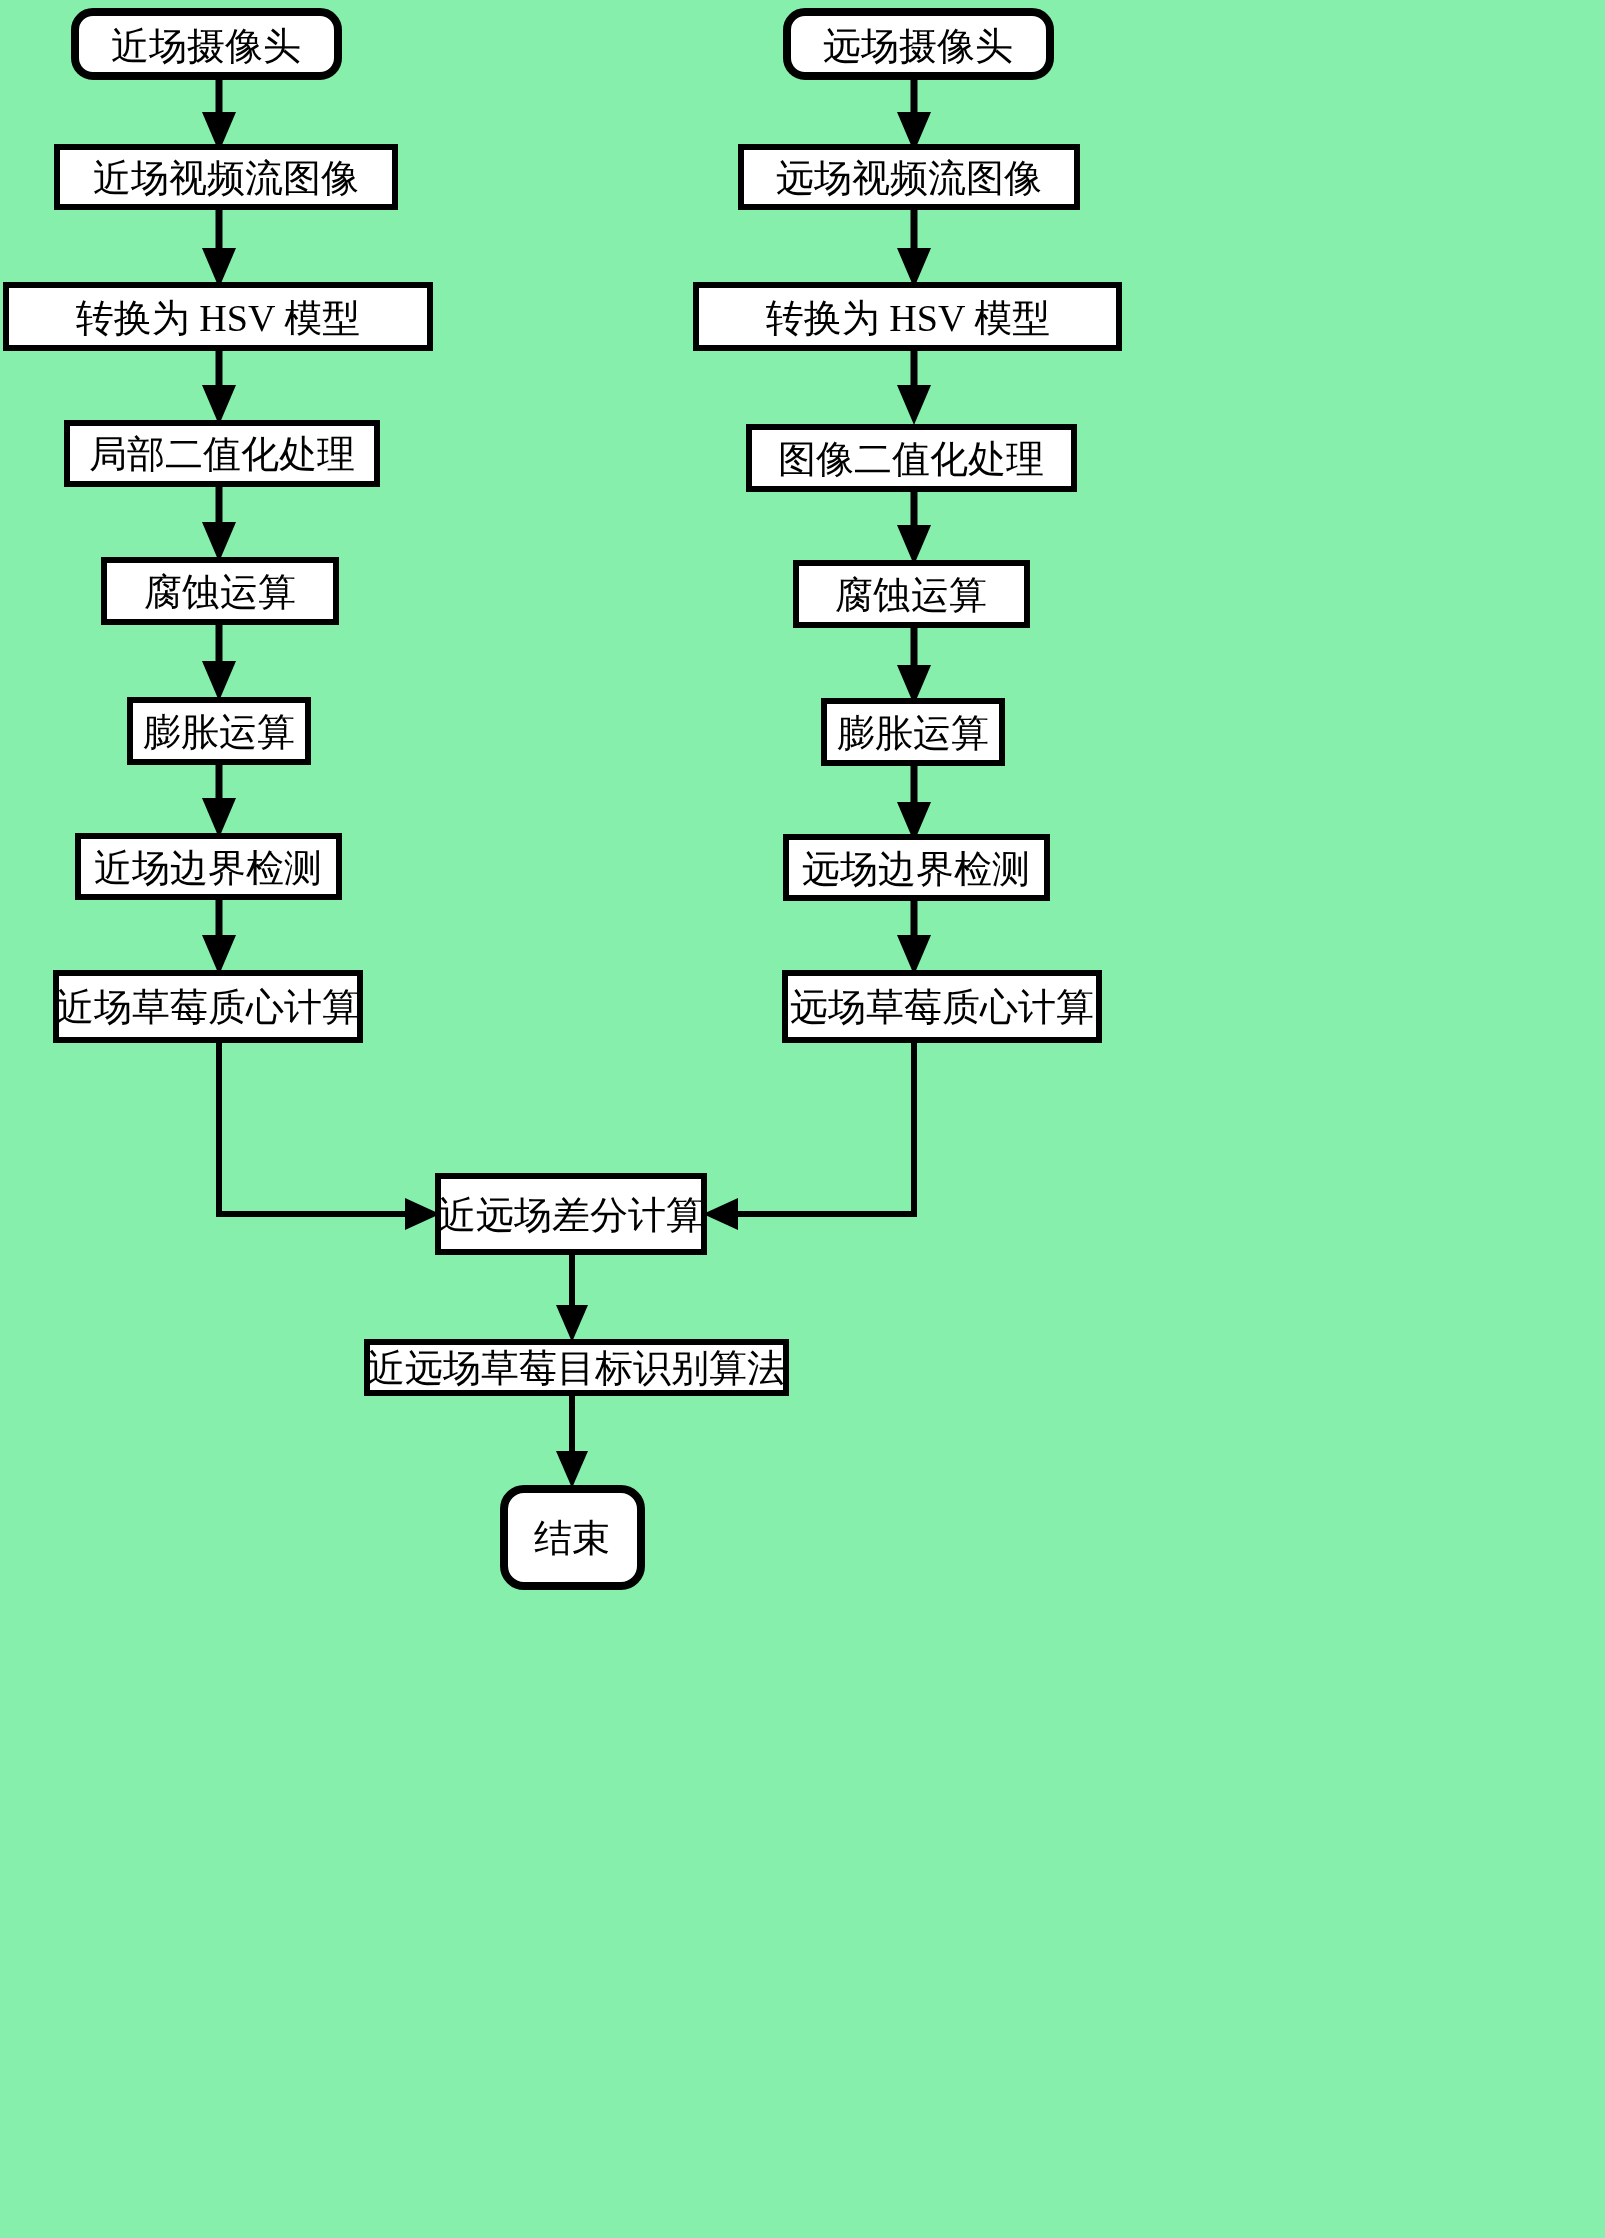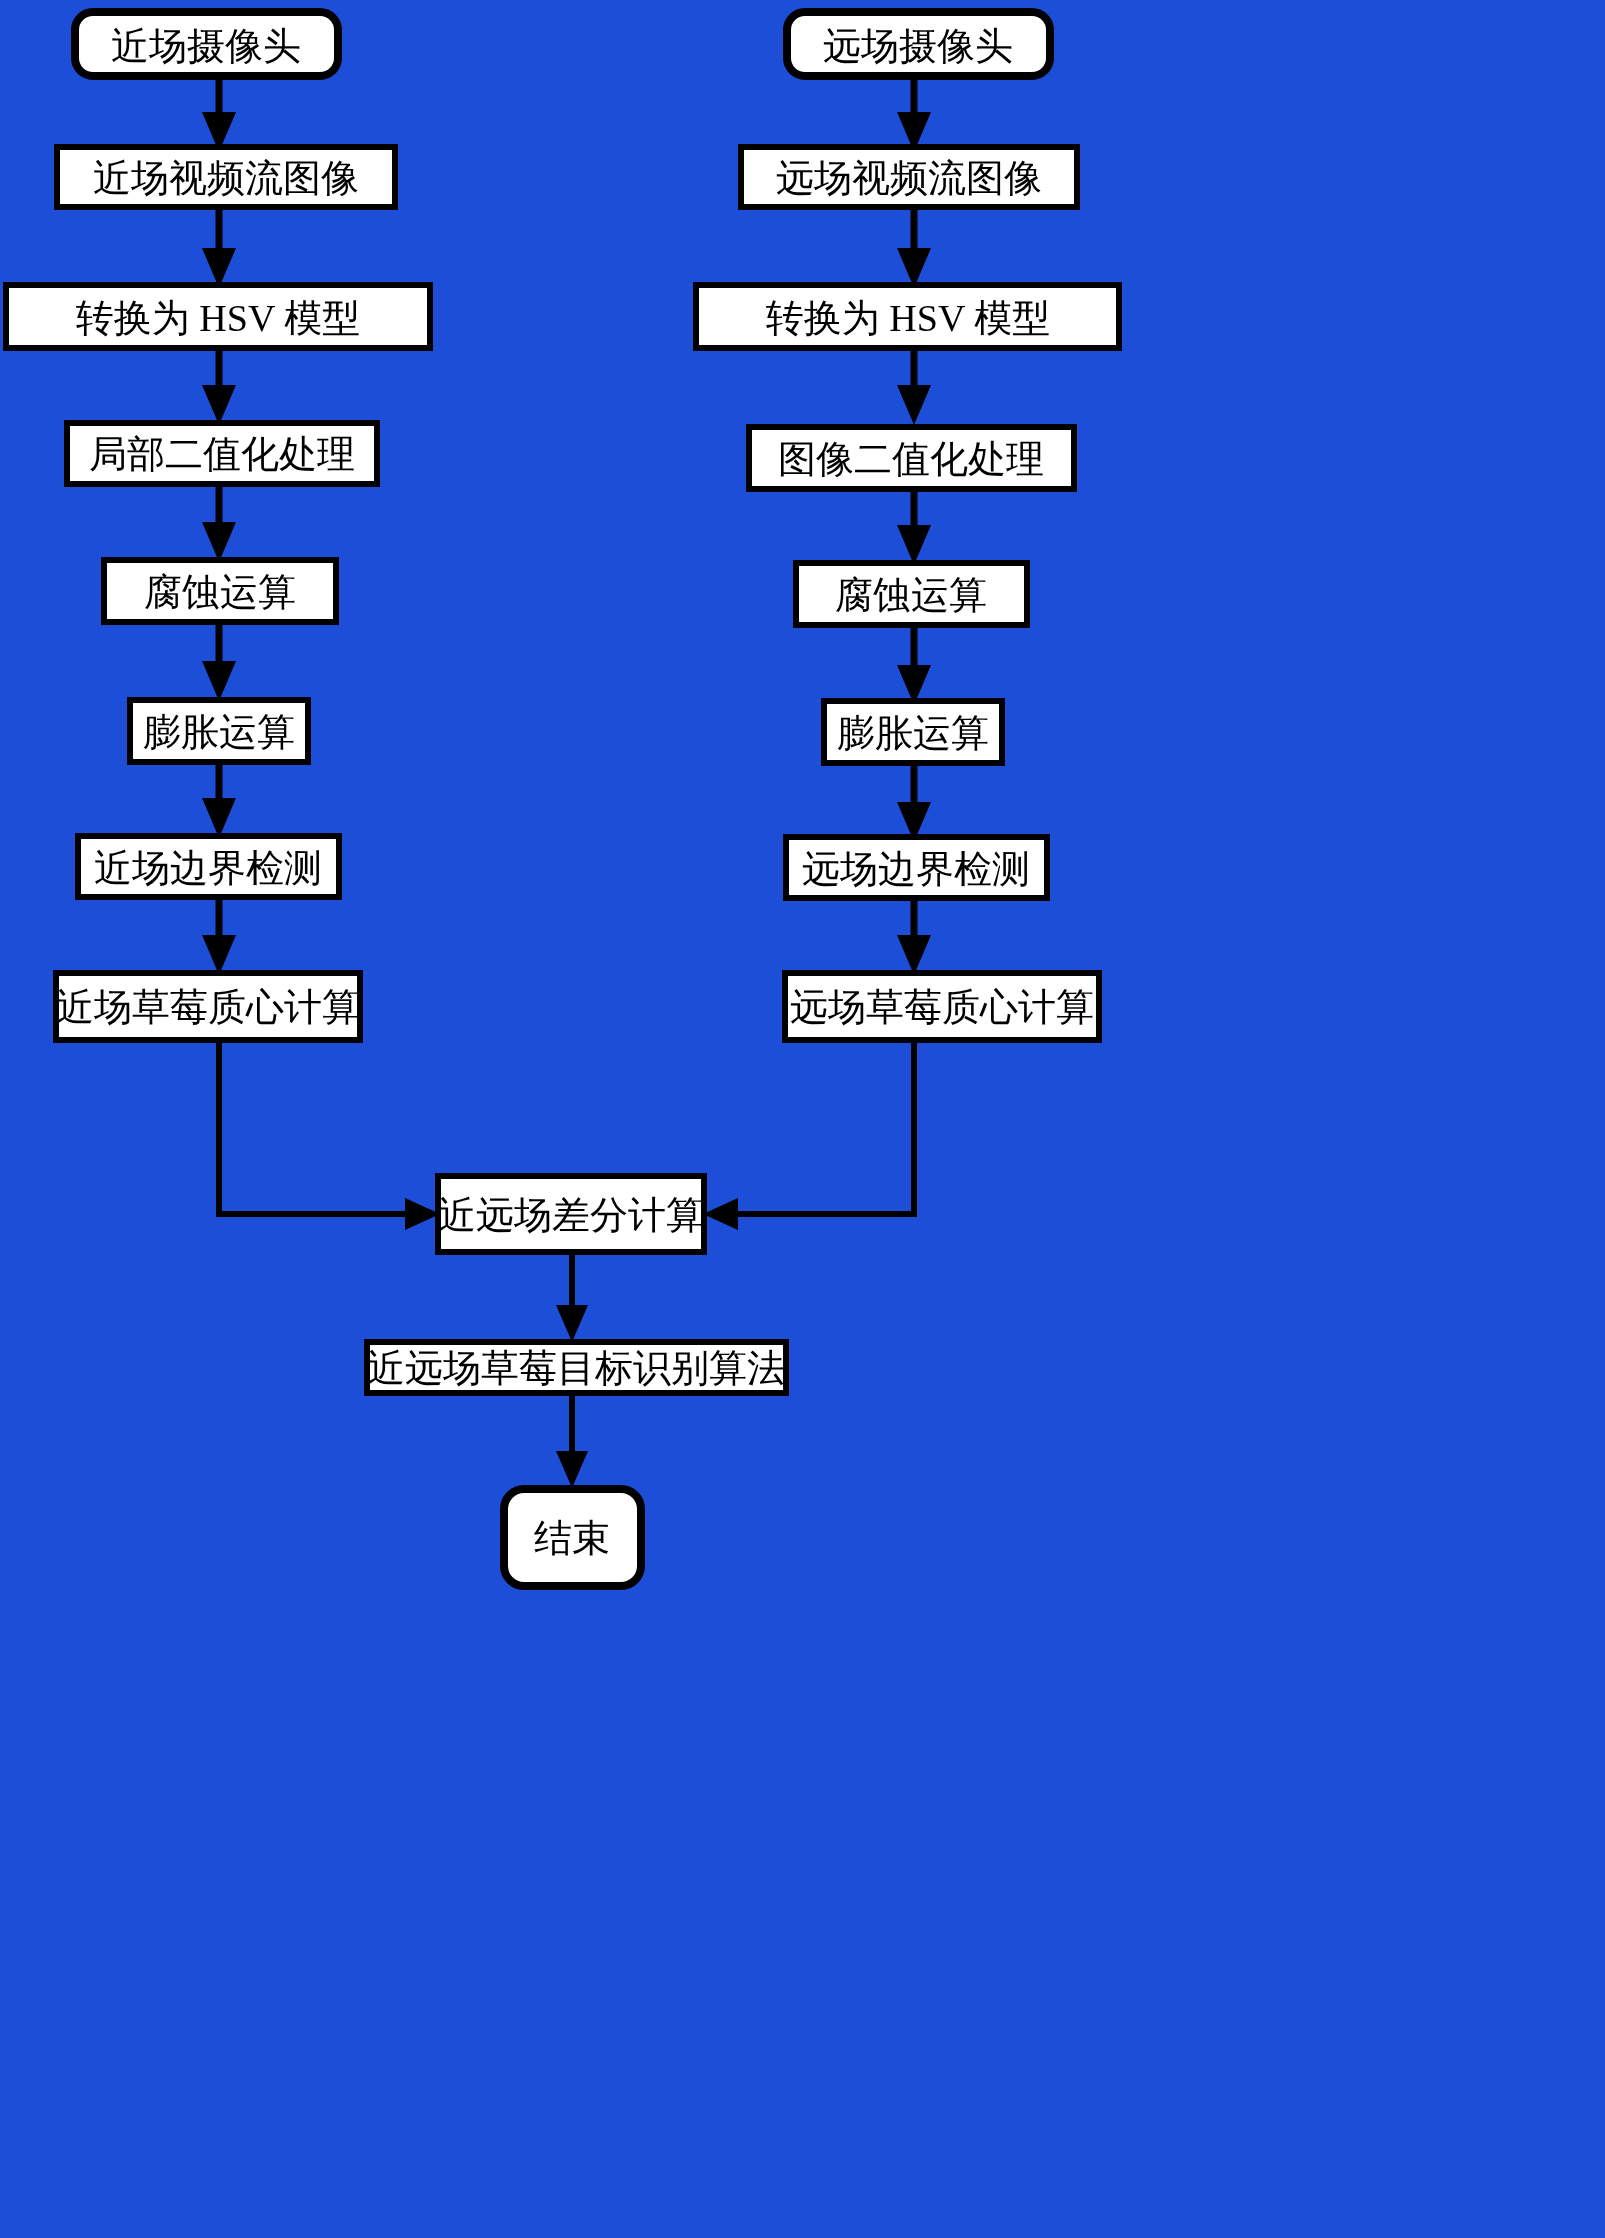--- a/index.html
+++ b/index.html
@@ -7,21 +7,21 @@
     padding: 0;
     background: #ffffff;
   }
   body {
     font-family: "Liberation Serif", "DejaVu Serif", serif;
   }
   #flow-root {
     position: relative;
     width: 1605px;
     height: 2238px;
-    background: #1d4ed8;
+    background: #86efac;
     overflow: hidden;
   }
   svg#flow-svg {
     position: absolute;
     left: 0;
     top: 0;
     width: 1605px;
     height: 2238px;
     display: block;
   }

